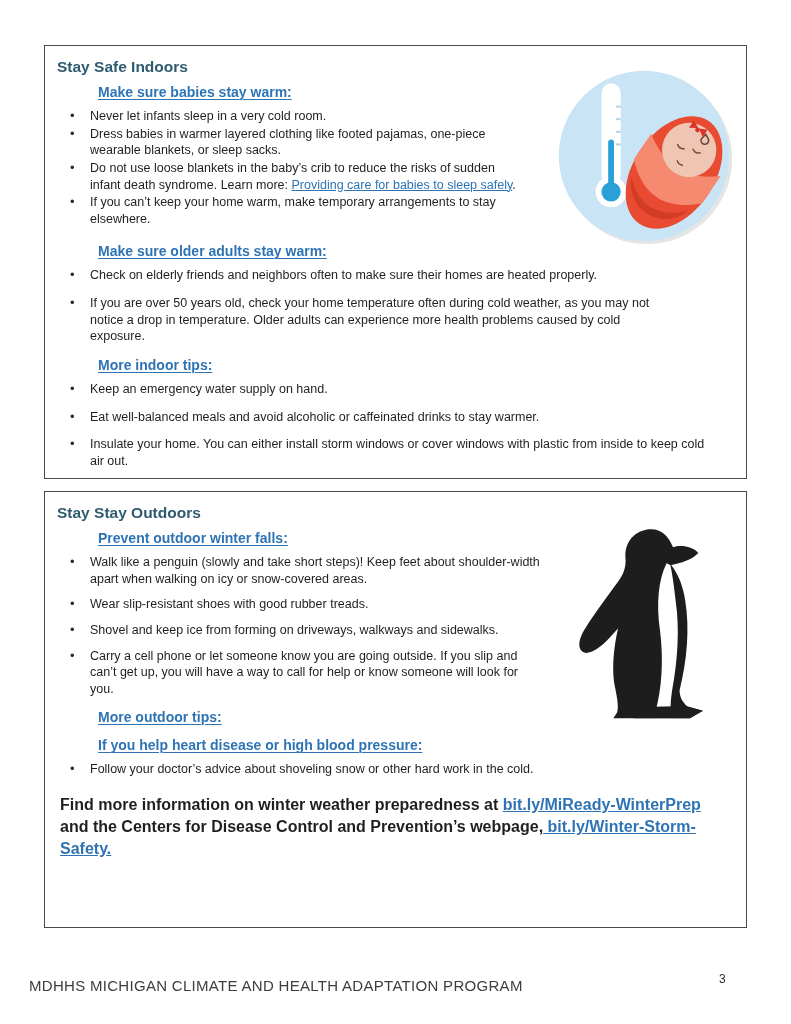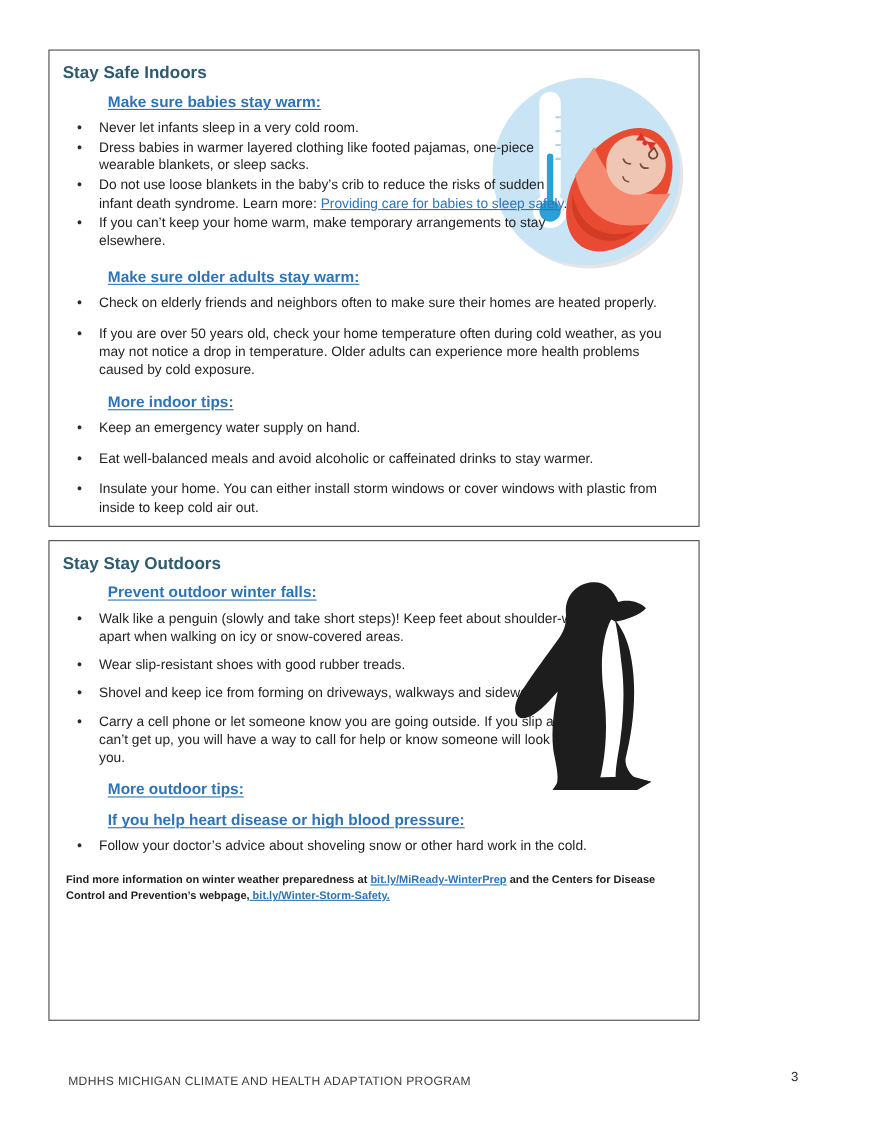--- a/index.html
+++ b/index.html
@@ -7,21 +7,21 @@
   body {
     position:relative;
     background:#ffffff;
     font-family:"Liberation Sans", sans-serif;
     color:#1f1f1f;
     overflow:hidden;
   }
   .panel {
     position:absolute;
     left:44px;
-    width:592px;
+    width:703px;
     border:1.6px solid #4a4a4a;
     background:#ffffff;
     padding:8px 14px 6px 12px;
   }
   .panel-indoor { top:45px;  height:434px; }
   .panel-outdoor{ top:491px; height:437px; }
 
   .section-title {
     font-size:15.5px;
     font-weight:bold;
@@ -63,21 +63,21 @@
   .w-adult { max-width:612px; }
   .w-tips  { max-width:648px; }
   .w-falls { max-width:484px; }
 
   a.doc-link {
     color:#2e74b5;
     text-decoration:underline;
     cursor:pointer;
   }
   .find-more {
-    font-size:10px;
+    font-size:16px;
     font-weight:bold;
     line-height:1.38;
     max-width:664px;
     margin-top:16px;
     padding-left:3px;
   }
   .find-more a.doc-link { font-weight:bold; }
 
   .illus-baby {
     position:absolute;
@@ -89,23 +89,23 @@
   .illus-penguin {
     position:absolute;
     top:32px;
     right:24px;
     width:152px;
     height:196px;
   }
 
   .footer-text {
     position:absolute;
-    left:62px;
+    left:29px;
     top:977px;
-    font-size:11px;
+    font-size:15px;
     letter-spacing:0.3px;
     color:#3d3d3d;
   }
   .page-number {
     position:absolute;
     left:719px;
     top:972px;
     font-size:12px;
     color:#2b2b2b;
   }

